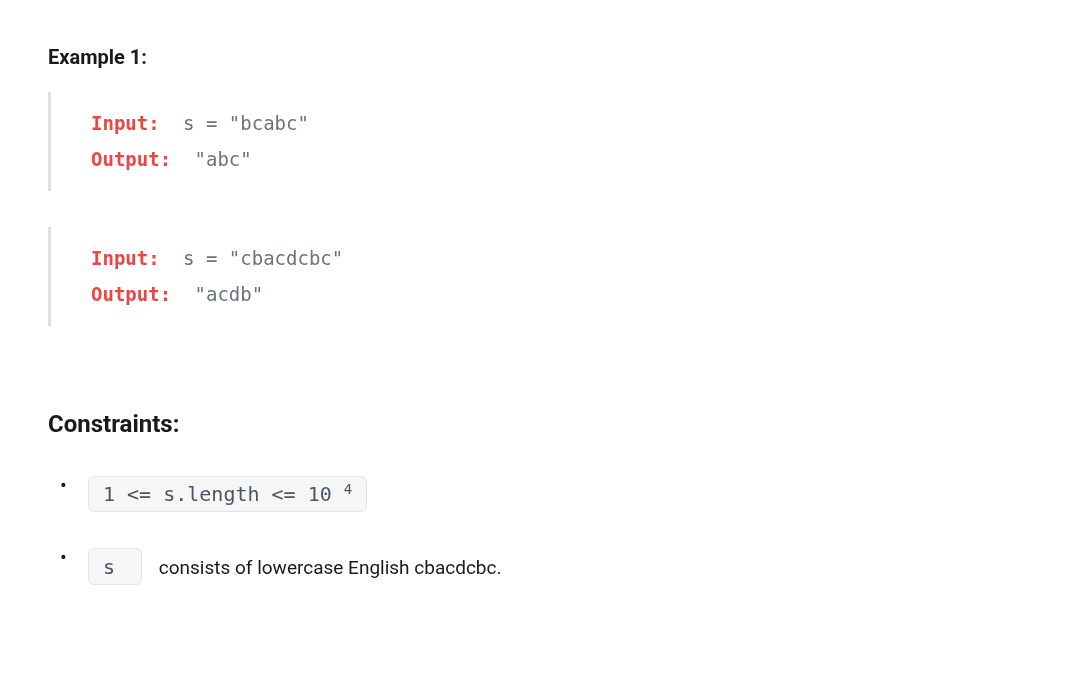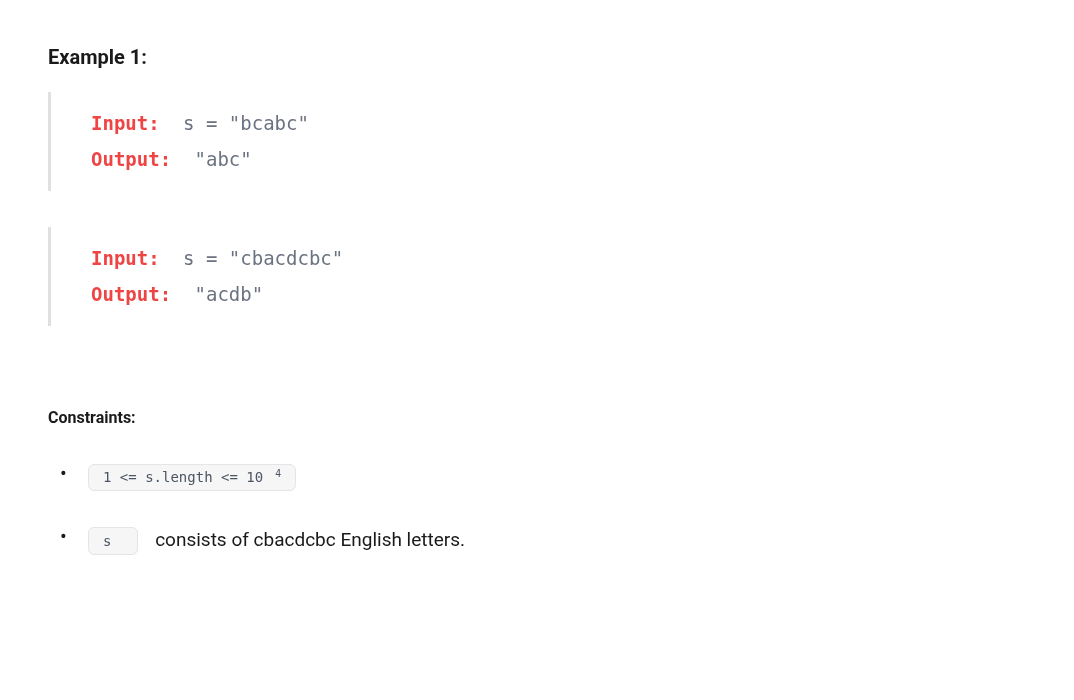--- a/index.html
+++ b/index.html
@@ -35,21 +35,21 @@
     .code-label {
       color: #ef4444;
       font-weight: 700;
     }
     .code-value {
       color: #6b7280;
       font-weight: 400;
     }
     .constraints-heading {
       font-weight: 700;
-      font-size: 16px;
+      font-size: 24px;
       color: #1a1a1a;
       margin-top: 80px;
       margin-bottom: 28px;
     }
     ul.constraints-list {
       list-style: none;
       padding-left: 0;
     }
     ul.constraints-list li {
       position: relative;
@@ -66,21 +66,21 @@
       color: #1a1a1a;
       font-size: 20px;
     }
     .inline-code {
       font-family: ui-monospace, SFMono-Regular, "SF Mono", Menlo, Monaco, Consolas, monospace;
       background: #f6f6f7;
       border: 1px solid #e5e5e7;
       border-radius: 6px;
       padding: 2px 8px;
       color: #4b5563;
-      font-size: 14px;
+      font-size: 20px;
       display: inline-block;
       vertical-align: baseline;
     }
     .inline-code sup {
       font-size: 0.7em;
       vertical-align: super;
     }
     .plain-text {
       color: #1a1a1a;
     }
@@ -103,16 +103,16 @@
   </div>
 </div>
 
 <div>
   <div class="constraints-heading">Constraints:</div>
   <ul class="constraints-list">
     <li>
       <span class="inline-code"><span>1 &lt;= s.length &lt;= 10</span><sup>4</sup></span><span class="plain-text"></span>
     </li>
     <li>
-      <span class="inline-code"><span>s</span><sup></sup></span><span class="plain-text"> consists of cbacdcbc English letters.</span>
+      <span class="inline-code"><span>s</span><sup></sup></span><span class="plain-text"> consists of lowercase English cbacdcbc.</span>
     </li>
   </ul>
 </div>
 
 </body></html>

